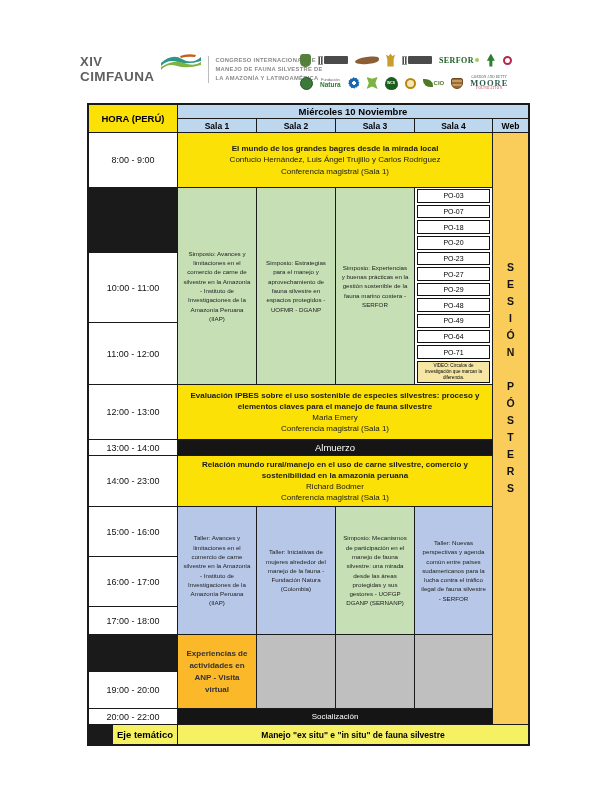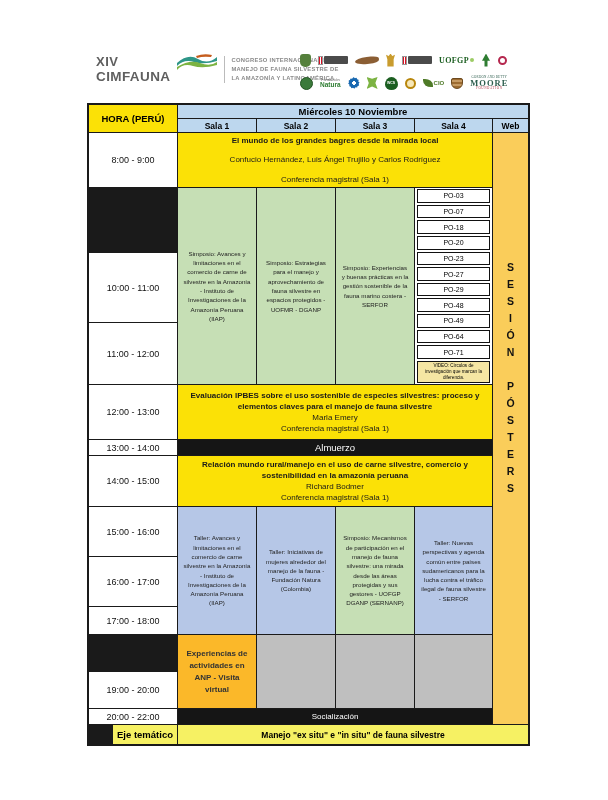--- a/index.html
+++ b/index.html
@@ -1,20 +1,20 @@
 <!DOCTYPE html>
 <html><head>
 <meta charset="utf-8">
 <style>
   * { margin:0; padding:0; box-sizing:border-box; }
   body { background:#fff; font-family:"Liberation Sans", sans-serif; }
   .page { position:relative; width:608px; height:800px; background:#fff; overflow:hidden; }
 
   
-  .brand { position:absolute; left:96px; top:55px; display:flex; align-items:flex-start; gap:6px; }
+  .brand { position:absolute; left:80px; top:55px; display:flex; align-items:flex-start; gap:6px; }
   .brand-words { text-align:left; color:#5f5f5f; font-weight:bold; line-height:1; }
   .brand-roman { font-size:13px; letter-spacing:.5px; }
   .brand-name { font-size:13.5px; letter-spacing:.4px; margin-top:2px; }
   .brand-swoosh { margin-top:-2px; }
   .brand-sub { border-left:1px solid #bbb; padding-left:6px; margin-top:1px; }
   .brand-sub div { font-size:5.8px; color:#8a8a8a; letter-spacing:.3px; line-height:1.55; font-weight:bold; }
 
   .sponsors { position:absolute; left:300px; top:50px; width:228px; }
   .sp-row { display:flex; align-items:center; gap:7px; height:20px; }
   .sp-row + .sp-row { margin-top:3px; }
@@ -105,21 +105,21 @@
           <span class="flag"></span>
           <span class="bar"></span>
         </span>
       <span class="lg lg-amazon"></span>
       <span class="lg lg-inca"></span>
       <span class="lg lg-peru">
           <span class="flag"></span>
           <span class="bar"></span>
         </span>
       <span class="lg lg-serfor">
-          <span>UOFGP</span>
+          <span>SERFOR</span>
           <i></i>
         </span>
       <span class="lg lg-tree"></span>
       <span class="lg lg-ring"></span>
     </div>
     <div class="sp-row">
       <span class="lg lg-cow"></span>
       <span class="lg lg-natura">
           <span class="n1">Fundación</span>
           <span class="n2">Natura</span>
@@ -151,29 +151,29 @@
     <div class="cell hdr-sala" style="grid-column:3/4;grid-row:2/3;">Sala 2</div>
     <div class="cell hdr-sala" style="grid-column:4/5;grid-row:2/3;">Sala 3</div>
     <div class="cell hdr-sala" style="grid-column:5/6;grid-row:2/3;">Sala 4</div>
     <div class="cell hdr-sala" style="grid-column:6/7;grid-row:2/3;">Web</div>
 
     <div class="cell time" style="grid-column:1/2;grid-row:3/4;">8:00 - 9:00</div>
     <div class="cell time" style="grid-column:1/2;grid-row:5/6;">10:00 - 11:00</div>
     <div class="cell time" style="grid-column:1/2;grid-row:6/7;">11:00 - 12:00</div>
     <div class="cell time" style="grid-column:1/2;grid-row:7/8;">12:00 - 13:00</div>
     <div class="cell time" style="grid-column:1/2;grid-row:8/9;">13:00 - 14:00</div>
-    <div class="cell time" style="grid-column:1/2;grid-row:9/10;">14:00 - 15:00</div>
+    <div class="cell time" style="grid-column:1/2;grid-row:9/10;">14:00 - 23:00</div>
     <div class="cell time" style="grid-column:1/2;grid-row:10/11;">15:00 - 16:00</div>
     <div class="cell time" style="grid-column:1/2;grid-row:11/12;">16:00 - 17:00</div>
     <div class="cell time" style="grid-column:1/2;grid-row:12/13;">17:00 - 18:00</div>
     <div class="cell time" style="grid-column:1/2;grid-row:14/15;">19:00 - 20:00</div>
     <div class="cell time" style="grid-column:1/2;grid-row:15/16;">20:00 - 22:00</div>
     <div class="cell eje-label" style="grid-column:1/2;grid-row:16/17;margin-left:24px;">Eje temático</div>
 
-    <div class="cell conf" style="grid-row:3/4;gap:8px;">
+    <div class="cell conf" style="grid-row:3/4;">
       <div class="t">El mundo de los grandes bagres desde la mirada local</div>
       <div>Confucio Hernández, Luis Ángel Trujillo y Carlos Rodríguez</div>
       <div>Conferencia magistral (Sala 1)</div>
     </div>
 
     <div class="cell sess green" style="grid-column:2/3;grid-row:4/7;">Simposio: Avances y limitaciones en el comercio de carne de silvestre en la Amazonía - Instituto de Investigaciones de la Amazonía Peruana (IIAP)</div>
     <div class="cell sess green" style="grid-column:3/4;grid-row:4/7;">Simposio: Estrategias para el manejo y aprovechamiento de fauna silvestre en espacios protegidos - UOFMR - DGANP</div>
     <div class="cell sess green" style="grid-column:4/5;grid-row:4/7;">Simposio: Experiencias y buenas prácticas en la gestión sostenible de la fauna marino costera - SERFOR</div>
 
     <div class="po-stack">

